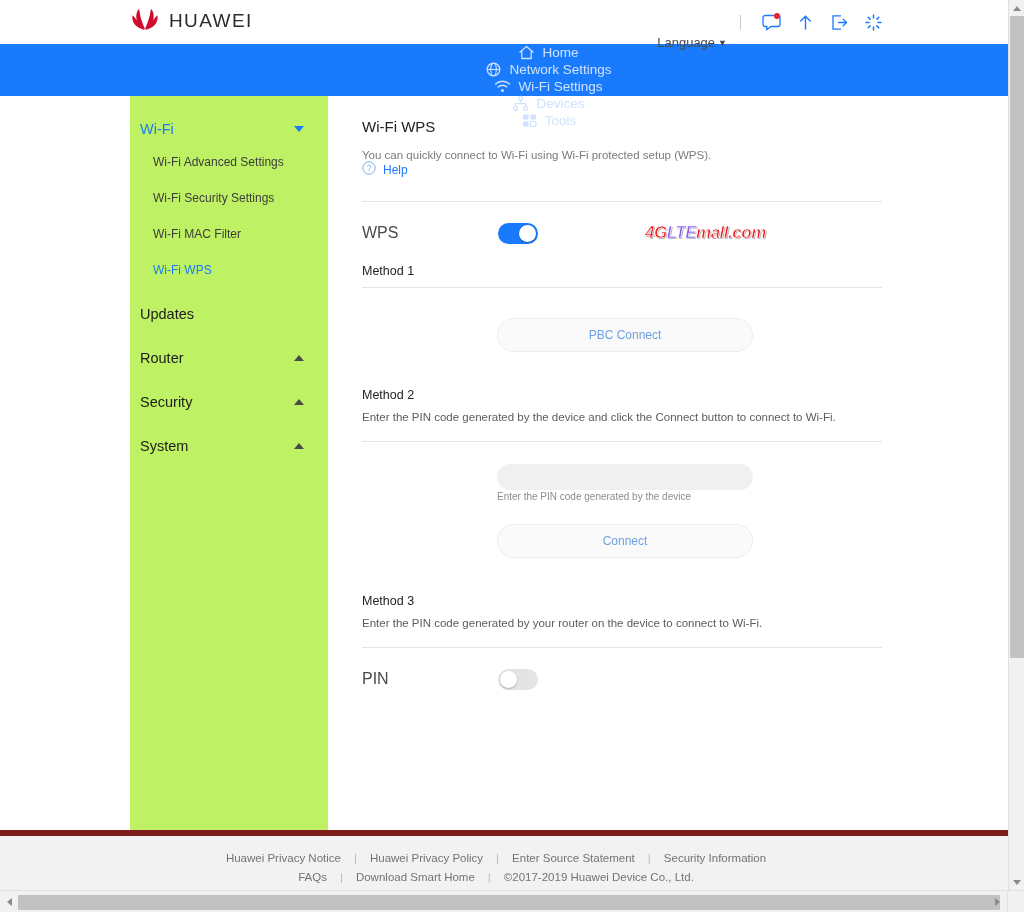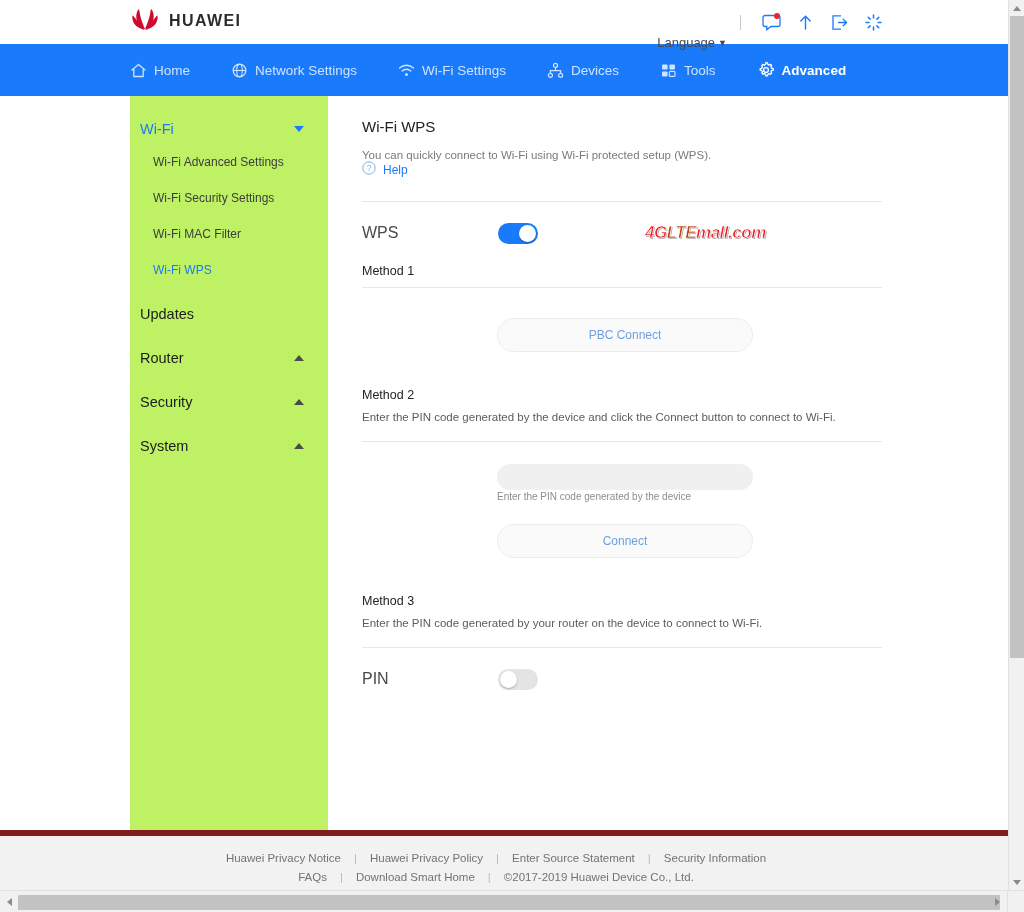--- a/index.html
+++ b/index.html
@@ -40,22 +40,22 @@
   .logo-wrap {
     position: absolute;
     left: 130px;
     top: 8px;
     display: flex;
     align-items: center;
     gap: 9px;
   }
   .logo-mark { width: 30px; height: 26px; display: block; }
   .logo-text {
-    font-size: 16px;
-    font-weight: bold;
+    font-size: 19px;
+    font-weight: normal;
     letter-spacing: 1.4px;
     color: #2b2b2b;
   }
   .header-right {
     position: absolute;
     right: 118px;
     top: 0;
     height: 44px;
     display: flex;
     align-items: center;
@@ -98,20 +98,21 @@
     top: 6px; right: 8px;
   }
 
   
   .navbar {
     height: 52px;
     background: #1a7afc;
     display: flex;
     align-items: center;
     padding-left: 130px;
+    flex-direction: column;
   }
   .nav-item {
     display: flex;
     align-items: center;
     gap: 7px;
     color: #cfe2ff;
     font-size: 13.5px;
     margin-right: 41px;
     white-space: nowrap;
   }
@@ -235,21 +236,21 @@
     left: 283px;
     font-style: italic;
     font-weight: bold;
     font-size: 17px;
     letter-spacing: -0.5px;
     -webkit-text-stroke: 0.7px #ffffff;
     text-shadow: 1px 1px 0 rgba(0,0,0,.35);
     white-space: nowrap;
   }
   .wm-red { color: #ee1c25; }
-  .wm-green { color: #c2410c; }
+  .wm-green { color: #8b5cf6; }
 
   .method-title {
     font-size: 12.5px;
     color: #222222;
     margin-bottom: 9px;
   }
   .method-desc {
     font-size: 11.5px;
     color: #5c5c5c;
     margin-bottom: 18px;

